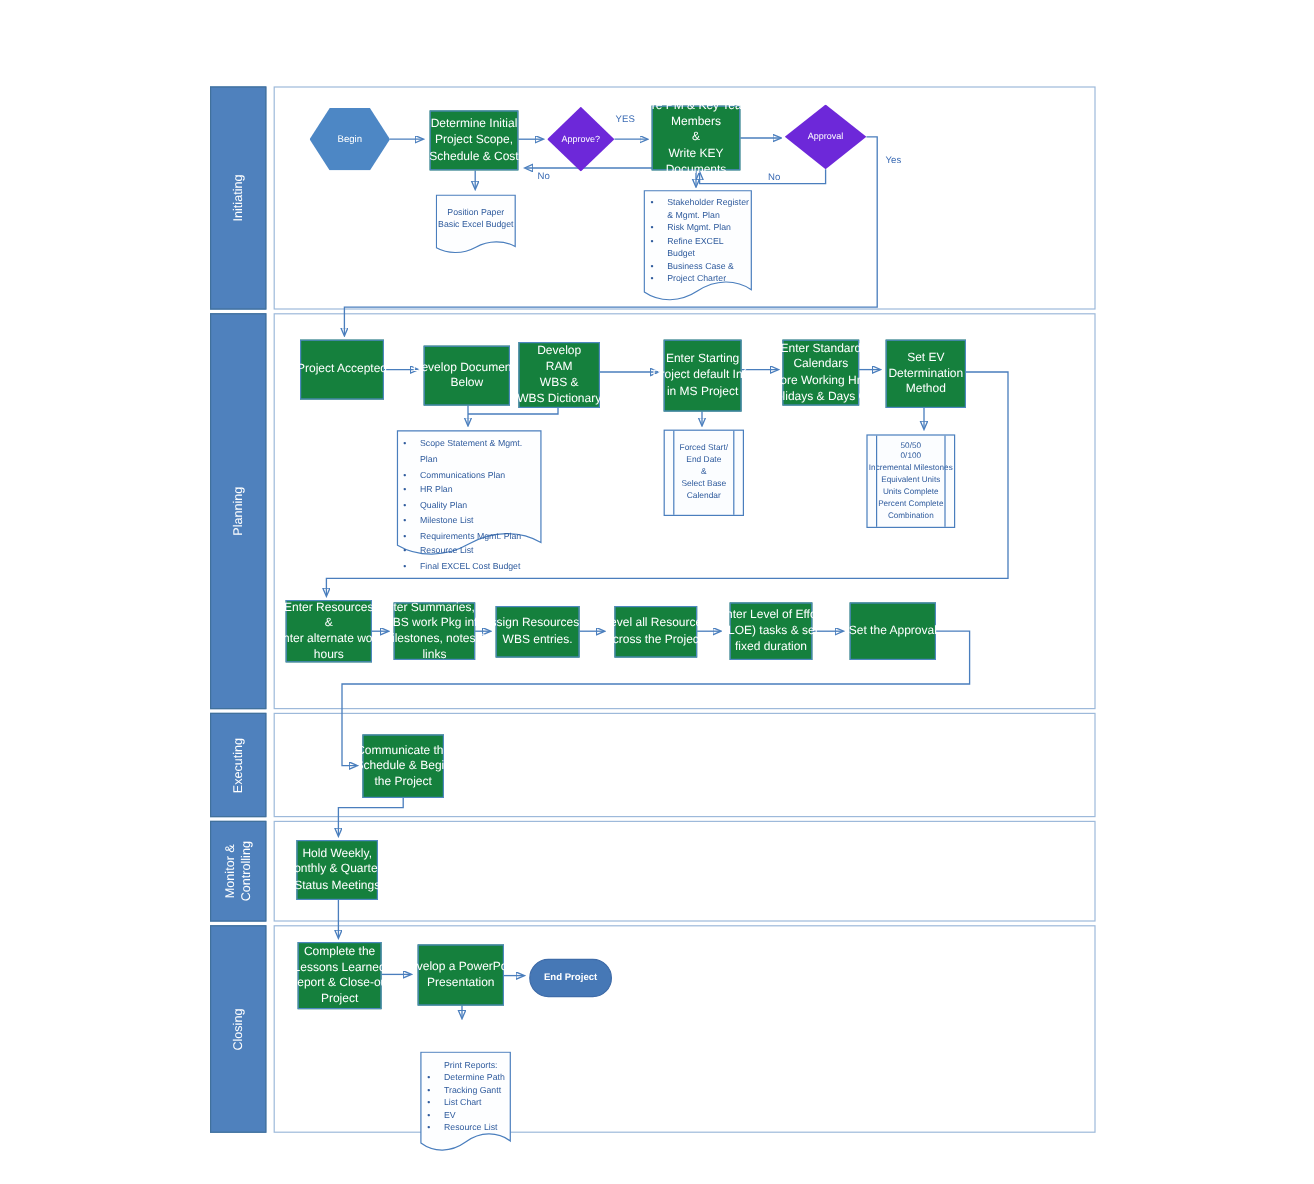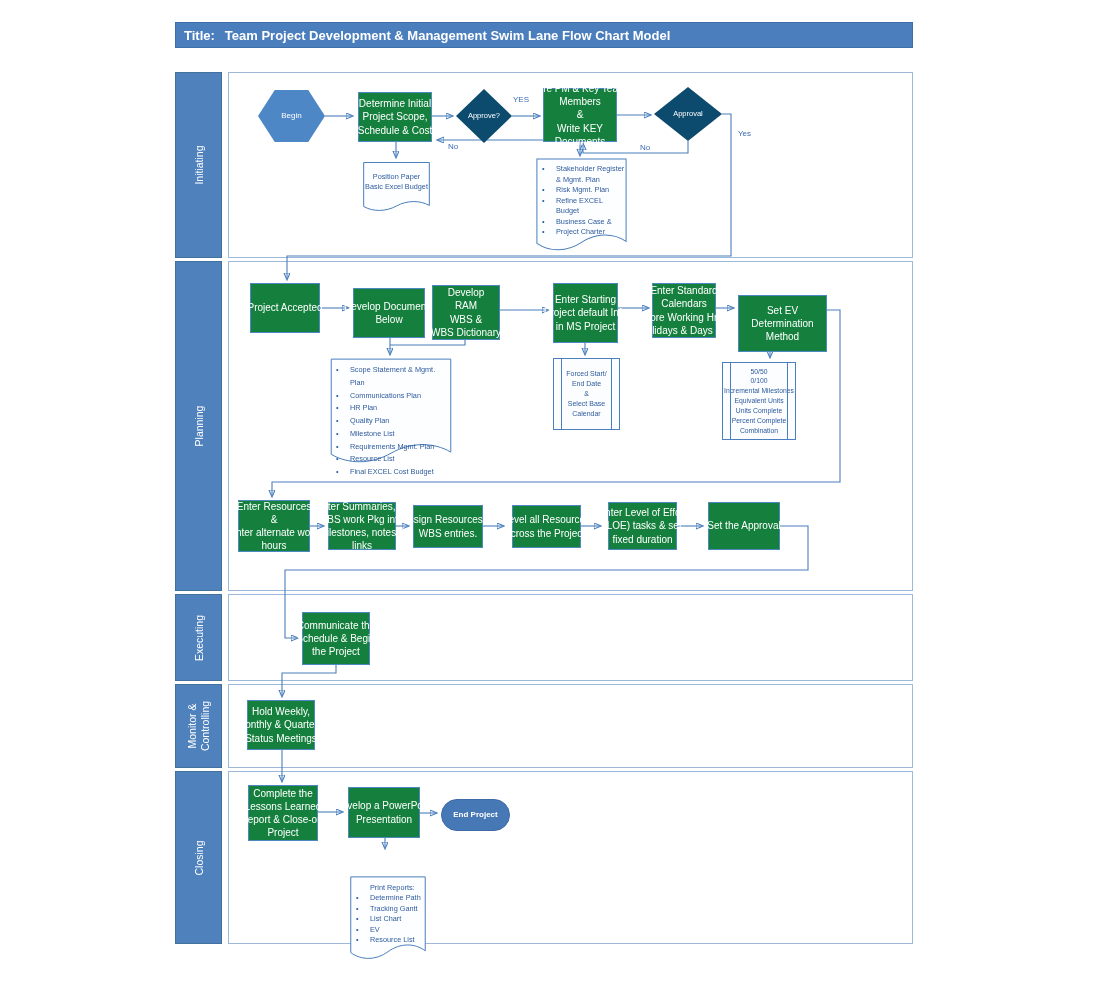--- a/index.html
+++ b/index.html
@@ -16,21 +16,21 @@
   .lane-side{position:absolute;left:175px;width:47px;background:#4f81bd;border:1px solid #41719c;box-sizing:border-box;}
   .lane-side .rot{position:absolute;left:50%;top:50%;transform:translate(-50%,-50%) rotate(-90deg);
     color:#fff;font-size:10.5px;white-space:pre-line;text-align:center;line-height:1.2;}
   .lane-content{position:absolute;left:228px;width:685px;background:#fff;border:1px solid #9db9da;box-sizing:border-box;}
 
   .node{position:absolute;background:#15803d;border:1px solid #4e88c0;color:#fff;
     display:flex;align-items:center;justify-content:center;text-align:center;
     white-space:pre;font-size:10px;line-height:1.32;box-sizing:border-box;padding:2px;}
   .hex{background:#4d87c5;border:none;
     clip-path:polygon(25% 0,75% 0,100% 50%,75% 100%,25% 100%,0 50%);font-size:8px;}
-  .diamond{background:#0c4a6e;border:none;
+  .diamond{background:#6d28d9;border:none;
     clip-path:polygon(50% 0,100% 50%,50% 100%,0 50%);font-size:7.5px;}
   .stadium{background:#4678b6;border:1px solid #3e6ba8;border-radius:16px;font-size:8px;font-weight:bold;}
 
   .doc{position:absolute;}
   .doc svg.shape{position:absolute;inset:0;width:100%;height:100%;}
   .doc-body{position:relative;color:#2f5b9d;font-size:7.3px;line-height:1.4;white-space:pre;
     display:flex;align-items:flex-start;justify-content:center;text-align:center;padding-top:10px;box-sizing:border-box;}
   ul.doc-list{position:relative;margin:0;padding:6px 2px 0 6px;list-style:none;color:#2f5b9d;font-size:7.3px;}
   ul.doc-list li{display:flex;line-height:1.45;}
   ul.doc-list li::before{content:"\2022";flex:0 0 14px;text-align:left;}
@@ -46,24 +46,20 @@
 
   .edge-label{position:absolute;color:#3c6cb4;font-size:8px;}
   svg.wires{position:absolute;left:0;top:0;width:1095px;height:987px;pointer-events:none;}
   svg.wires polyline,svg.wires path{fill:none;stroke:#4a7ebd;stroke-width:1.1;}
 </style>
 </head>
 <body>
 
 <div class="canvas">
 
-  <div class="titlebar">
-    <span class="tprefix">Title:</span>
-    <span>Team Project Development &amp; Management Swim Lane Flow Chart Model</span>
-  </div>
 
   <div class="lane-side" style="top:72px;height:186px;">
     <span class="rot" style="width:186px;">Initiating</span>
     </div>
   <div class="lane-side" style="top:261px;height:330px;">
     <span class="rot" style="width:330px;">Planning</span>
     </div>
   <div class="lane-side" style="top:594px;height:87px;">
     <span class="rot" style="width:87px;">Executing</span>
     </div>
@@ -177,21 +173,21 @@
 RAM
 WBS &amp;
 WBS Dictionary</div>
   <div class="node" style="left:553px;top:283px;width:65px;height:60px;">Enter Starting
 Project default Info
 in MS Project</div>
   <div class="node" style="left:652px;top:283px;width:64px;height:55px;">Enter Standard
 Calendars
 Core Working Hrs.
 Holidays &amp; Days Off</div>
-  <div class="node" style="left:738px;top:283px;width:89px;height:57px;margin-top:12px;">Set EV
+  <div class="node" style="left:738px;top:283px;width:67px;height:57px;">Set EV
 Determination
 Method</div>
 
   <div class="doc" style="left:330px;top:358px;width:122px;height:112px;">
     <svg class="shape" viewBox="0 0 100 100" preserveAspectRatio="none">
       <path d="M1,1 H99 V84 C85,75 66,75 50,85 C34,95 15,95 1,86 Z" fill="#fdfeff" stroke="#4a7ebd" vector-effect="non-scaling-stroke"></path>
     </svg>
     <ul class="doc-list sparse">
       <li>
           <span>Scope Statement &amp; Mgmt. Plan</span>

